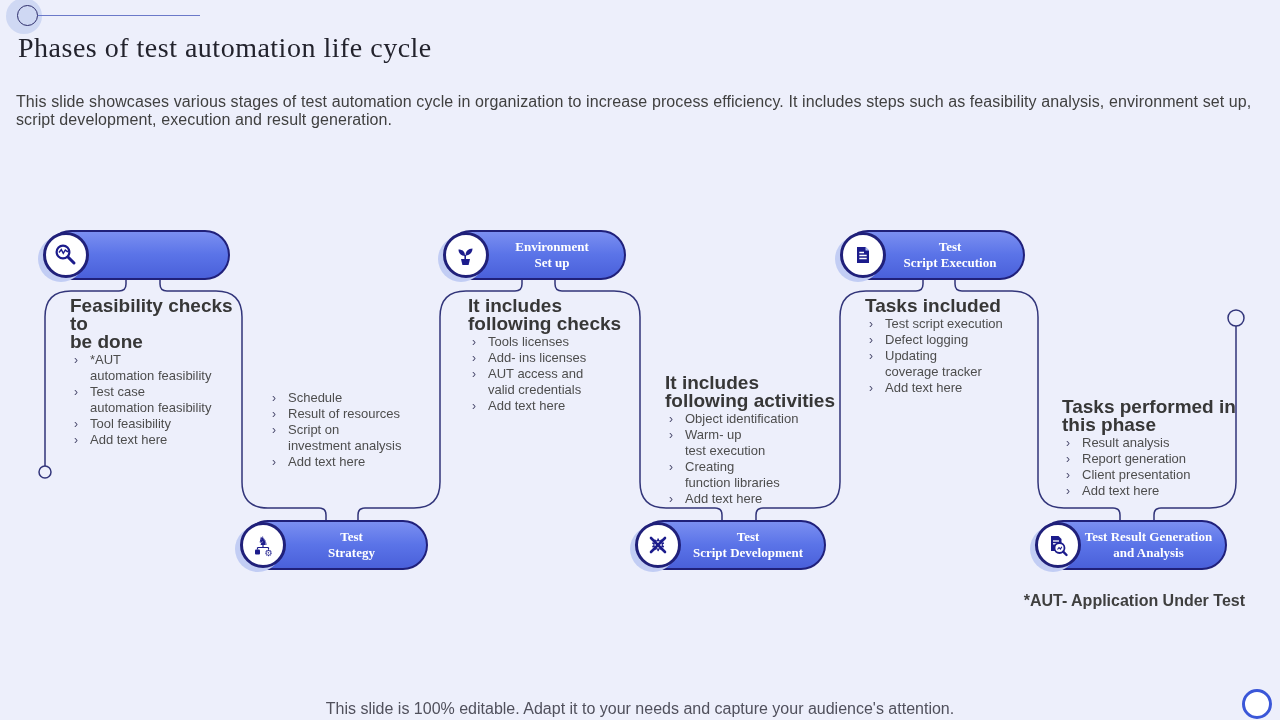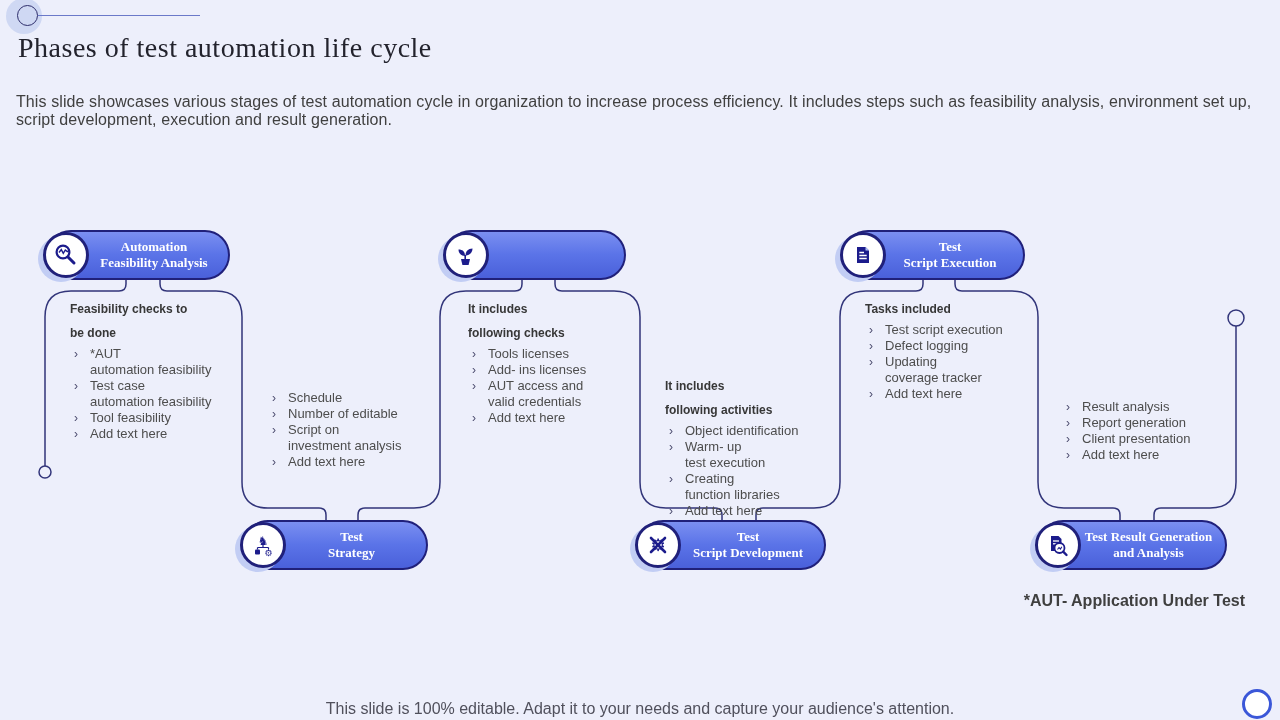--- a/index.html
+++ b/index.html
@@ -28,21 +28,21 @@
         text-align:center;color:#ffffff;font-family:"Liberation Serif",serif;
         font-weight:bold;font-size:13px;line-height:1.22;}
   .pill-icon{position:absolute;left:-5px;top:50%;transform:translateY(-50%);
         width:40px;height:40px;border-radius:50%;background:#ffffff;
         border:3px solid #20207a;display:flex;align-items:center;justify-content:center;
         box-shadow:-5px 4px 0 0 #c2cdf4;}
   .pill-icon svg{display:block;}
 
   
   .callout{z-index:2;}
-  .co-head{font-weight:bold;font-size:12px;line-height:24px;color:#373737;}
+  .co-head{font-weight:bold;font-size:19px;line-height:18px;color:#373737;}
   .callout ul{list-style:none;margin:1px 0 0 0;padding:0;}
   .callout li{display:flex;align-items:flex-start;}
   .bm{flex:0 0 20px;font-size:12px;line-height:16px;color:#4c4c6e;padding-left:4px;box-sizing:border-box;}
   .bt{font-size:13px;line-height:16px;color:#4d4d4d;}
   .ml{white-space:pre-line;}
 
   
   .footnote{right:35px;top:592px;font-weight:bold;font-size:16px;color:#3f3f3f;}
   .footer{left:0;top:700px;width:100%;text-align:center;font-size:16px;color:#50505c;}
   .corner-circle{left:1242px;top:689px;width:24px;height:24px;border-radius:50%;
@@ -77,22 +77,20 @@
 </svg>
 
 <div class="abs pill" style="left:46px;top:230px;width:184px;">
   <span class="pill-icon">
     <svg width="26" height="26" viewBox="0 0 26 26">
       <circle cx="10" cy="10" r="6.4" fill="none" stroke="#1c1c8c" stroke-width="2.2"></circle>
       <line x1="15" y1="15" x2="21" y2="21" stroke="#1c1c8c" stroke-width="3" stroke-linecap="round"></line>
       <polyline points="6,10.5 8.3,7.6 10.3,11.3 12.3,8 14.3,9.6 17,8" fill="none" stroke="#1c1c8c" stroke-width="1.4"></polyline>
     </svg>
   </span>
-  <span class="pill-label ml">Automation
-Feasibility Analysis</span>
 </div>
 
 <div class="abs callout" style="left:70px;top:297px;width:175px;">
   <div class="co-head ml">Feasibility checks to
 be done</div>
   <ul>
     <li>
         <span class="bm">›</span>
         <span class="bt ml">*AUT
 automation feasibility</span>
@@ -127,21 +125,21 @@
 </div>
 
 <div class="abs callout" style="left:268px;top:389px;width:180px;">
   <ul>
     <li>
         <span class="bm">›</span>
         <span class="bt ml">Schedule</span>
       </li>
     <li>
         <span class="bm">›</span>
-        <span class="bt ml">Number of editable</span>
+        <span class="bt ml">Result of resources</span>
       </li>
     <li>
         <span class="bm">›</span>
         <span class="bt ml">Script on
 investment analysis</span>
       </li>
     <li>
         <span class="bm">›</span>
         <span class="bt ml">Add text here</span>
       </li>
@@ -150,20 +148,22 @@
 
 <div class="abs pill" style="left:446px;top:230px;width:180px;">
   <span class="pill-icon">
     <svg width="26" height="26" viewBox="0 0 26 26">
       <path d="M12 14 C12 9.5 9.5 7.5 5.5 7.5 C5.5 11.5 8.5 14 12 14 Z" fill="#1c1c8c"></path>
       <path d="M12.5 13.5 C12.5 9.5 15 6.5 19.5 6.5 C19.5 10.5 16.5 13.5 12.5 13.5 Z" fill="#1c1c8c"></path>
       <line x1="12.2" y1="13" x2="12.2" y2="17" stroke="#1c1c8c" stroke-width="1.6"></line>
       <path d="M8 17 L17 17 L15.6 23 L9.4 23 Z" fill="#1c1c8c"></path>
     </svg>
   </span>
+  <span class="pill-label ml">Environment
+Set up</span>
 </div>
 
 <div class="abs callout" style="left:468px;top:297px;width:170px;">
   <div class="co-head ml">It includes
 following checks</div>
   <ul>
     <li>
         <span class="bm">›</span>
         <span class="bt ml">Tools licenses</span>
       </li>
@@ -266,20 +266,22 @@
       <circle cx="14.5" cy="16" r="5" fill="#ffffff" stroke="#1c1c8c" stroke-width="1.8"></circle>
       <line x1="18.2" y1="19.7" x2="21.5" y2="23" stroke="#1c1c8c" stroke-width="2.4" stroke-linecap="round"></line>
       <path d="M12.5 17.5 L14 15.5 L15.5 17 L16.8 14.8" fill="none" stroke="#1c1c8c" stroke-width="1.1"></path>
     </svg>
   </span>
   <span class="pill-label ml">Test Result Generation
 and Analysis</span>
 </div>
 
 <div class="abs callout" style="left:1062px;top:398px;width:185px;">
+  <div class="co-head ml">Tasks performed in
+this phase</div>
   <ul>
     <li>
         <span class="bm">›</span>
         <span class="bt ml">Result analysis</span>
       </li>
     <li>
         <span class="bm">›</span>
         <span class="bt ml">Report generation</span>
       </li>
     <li>

